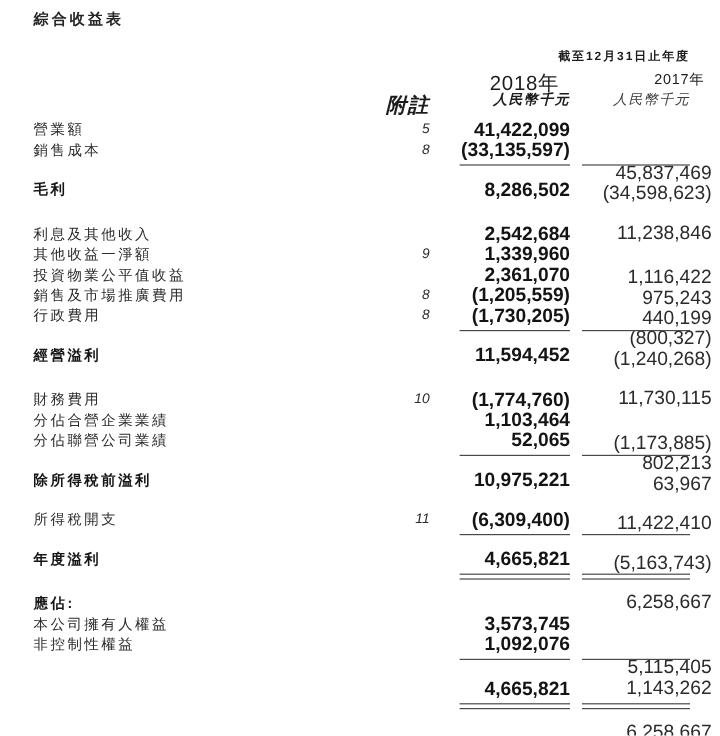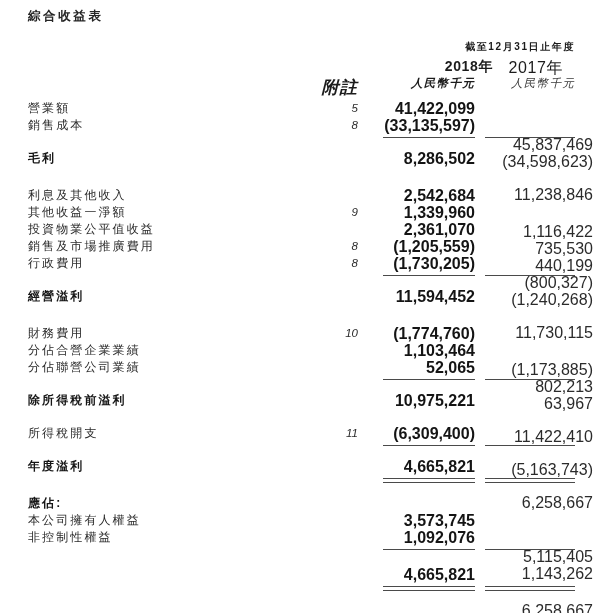--- a/index.html
+++ b/index.html
@@ -49,32 +49,32 @@
     right: 25px;
     top: 0px;
     font-size: 10px;
     font-weight: bold;
     letter-spacing: 1.6px;
     white-space: nowrap;
     color: #1c1c1c;
   }
   .hdr-year-2018 {
     position: absolute;
-    right: 107px;
+    right: 134px;
     top: 18px;
-    font-size: 14px;
-    font-weight: bold;
+    font-size: 17px;
+    font-weight: normal;
     letter-spacing: 0.6px;
     white-space: nowrap;
   }
   .hdr-year-2017 {
     position: absolute;
-    right: 37px;
+    right: 13px;
     top: 18px;
-    font-size: 16px;
+    font-size: 12px;
     font-weight: normal;
     letter-spacing: 0.6px;
     white-space: nowrap;
   }
   .hdr-note {
     position: absolute;
     right: 242px;
     top: 36px;
     font-size: 17px;
     font-style: italic;
@@ -238,21 +238,21 @@
       <span class="r-label">利息及其他收入</span>
       <span class="r-note"></span>
       <span class="r-v1">2,542,684</span>
       <span class="r-v2">1,116,422</span>
     </div>
 
     <div class="row">
       <span class="r-label">其他收益一淨額</span>
       <span class="r-note">9</span>
       <span class="r-v1">1,339,960</span>
-      <span class="r-v2">735,530</span>
+      <span class="r-v2">975,243</span>
     </div>
 
     <div class="row">
       <span class="r-label">投資物業公平值收益</span>
       <span class="r-note"></span>
       <span class="r-v1">2,361,070</span>
       <span class="r-v2">440,199</span>
     </div>
 
     <div class="row">

